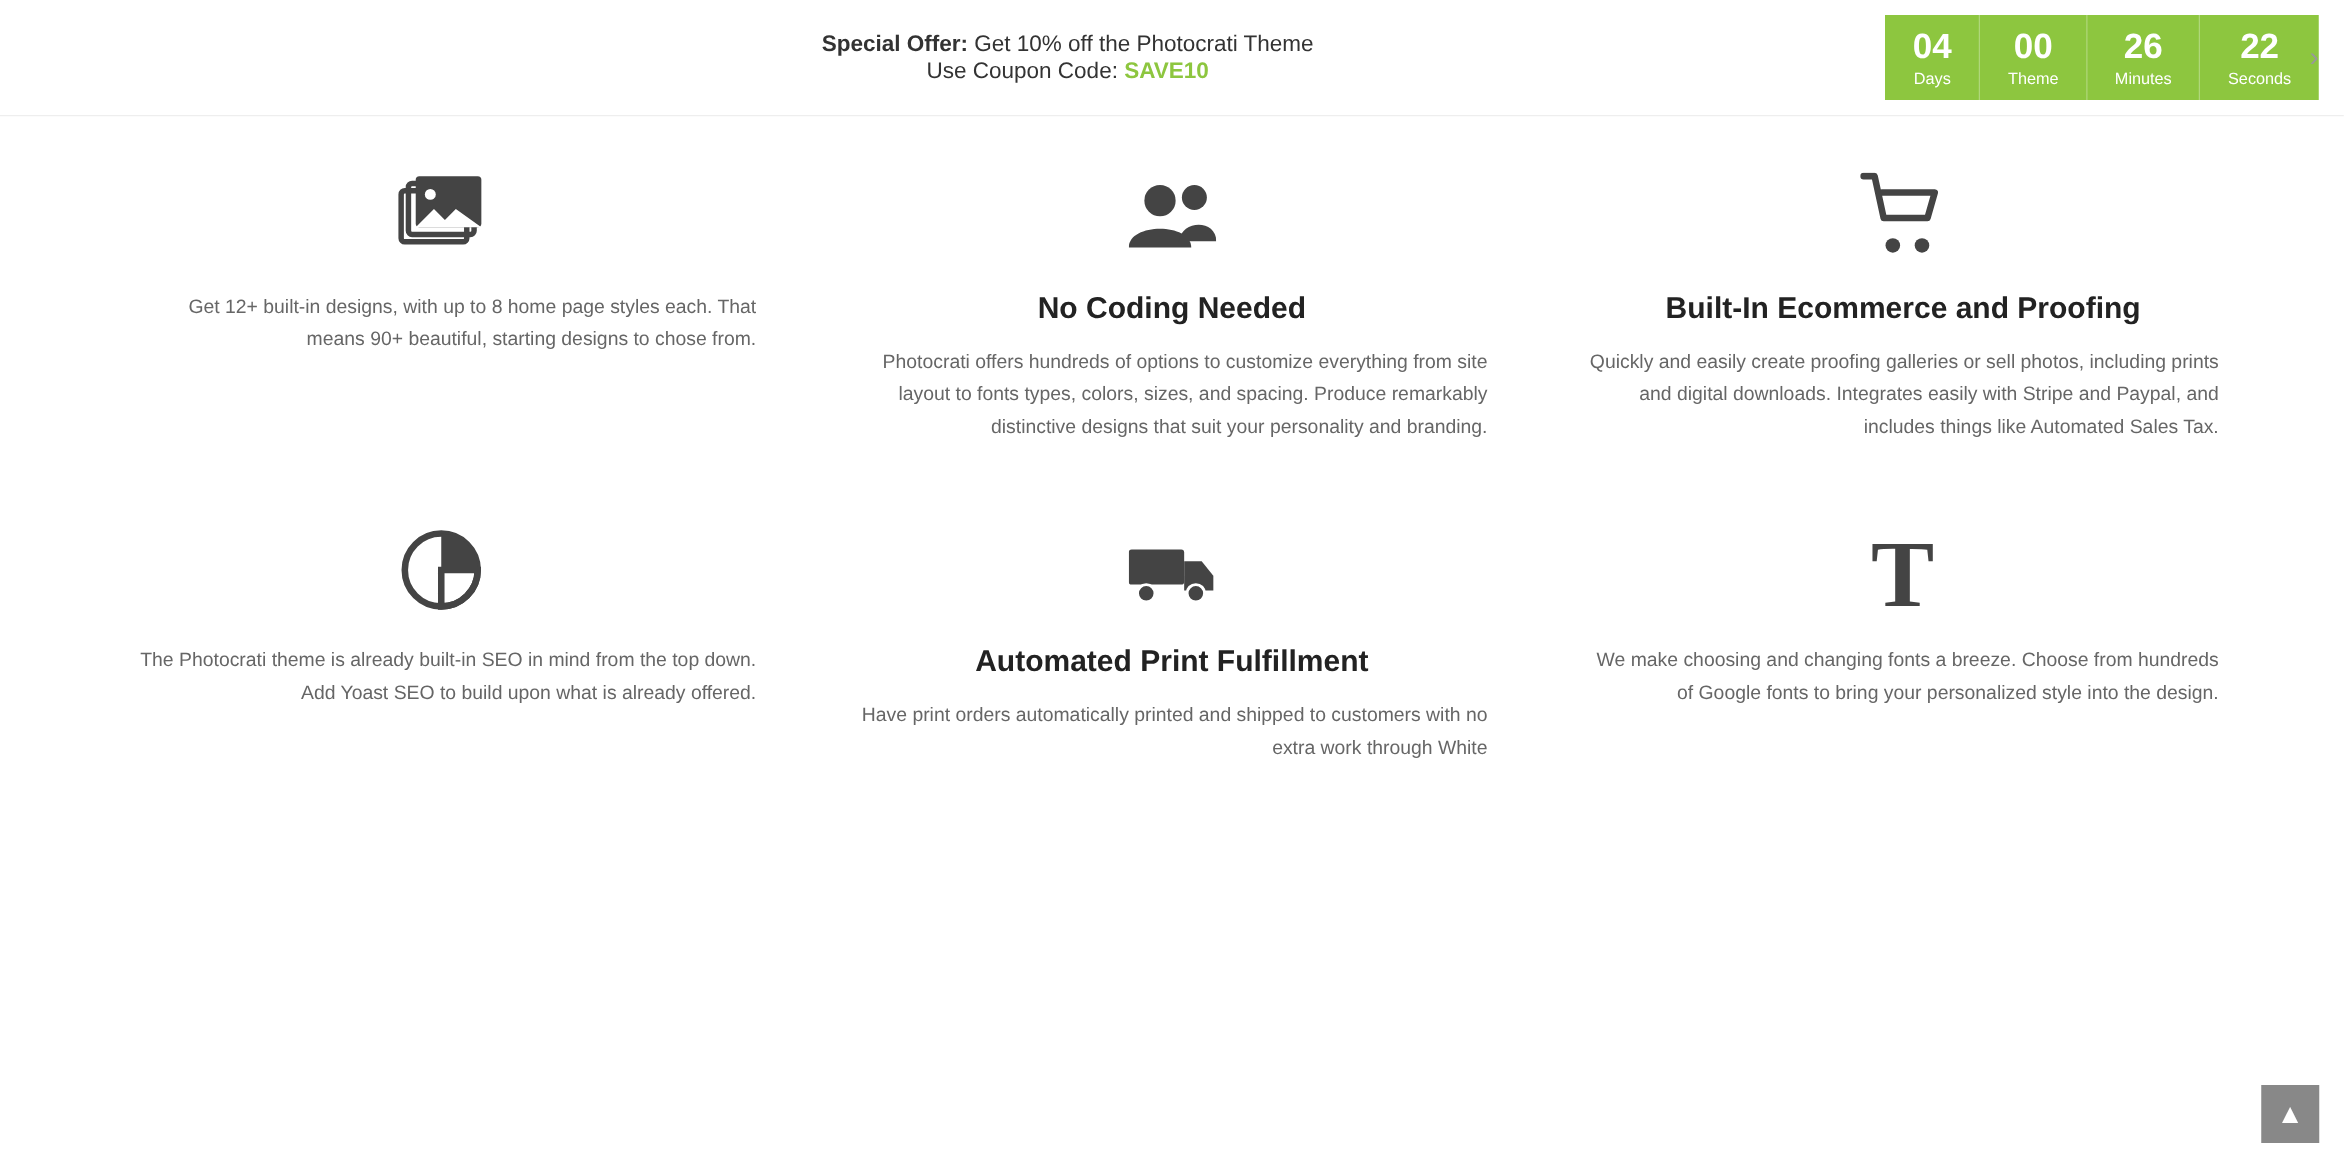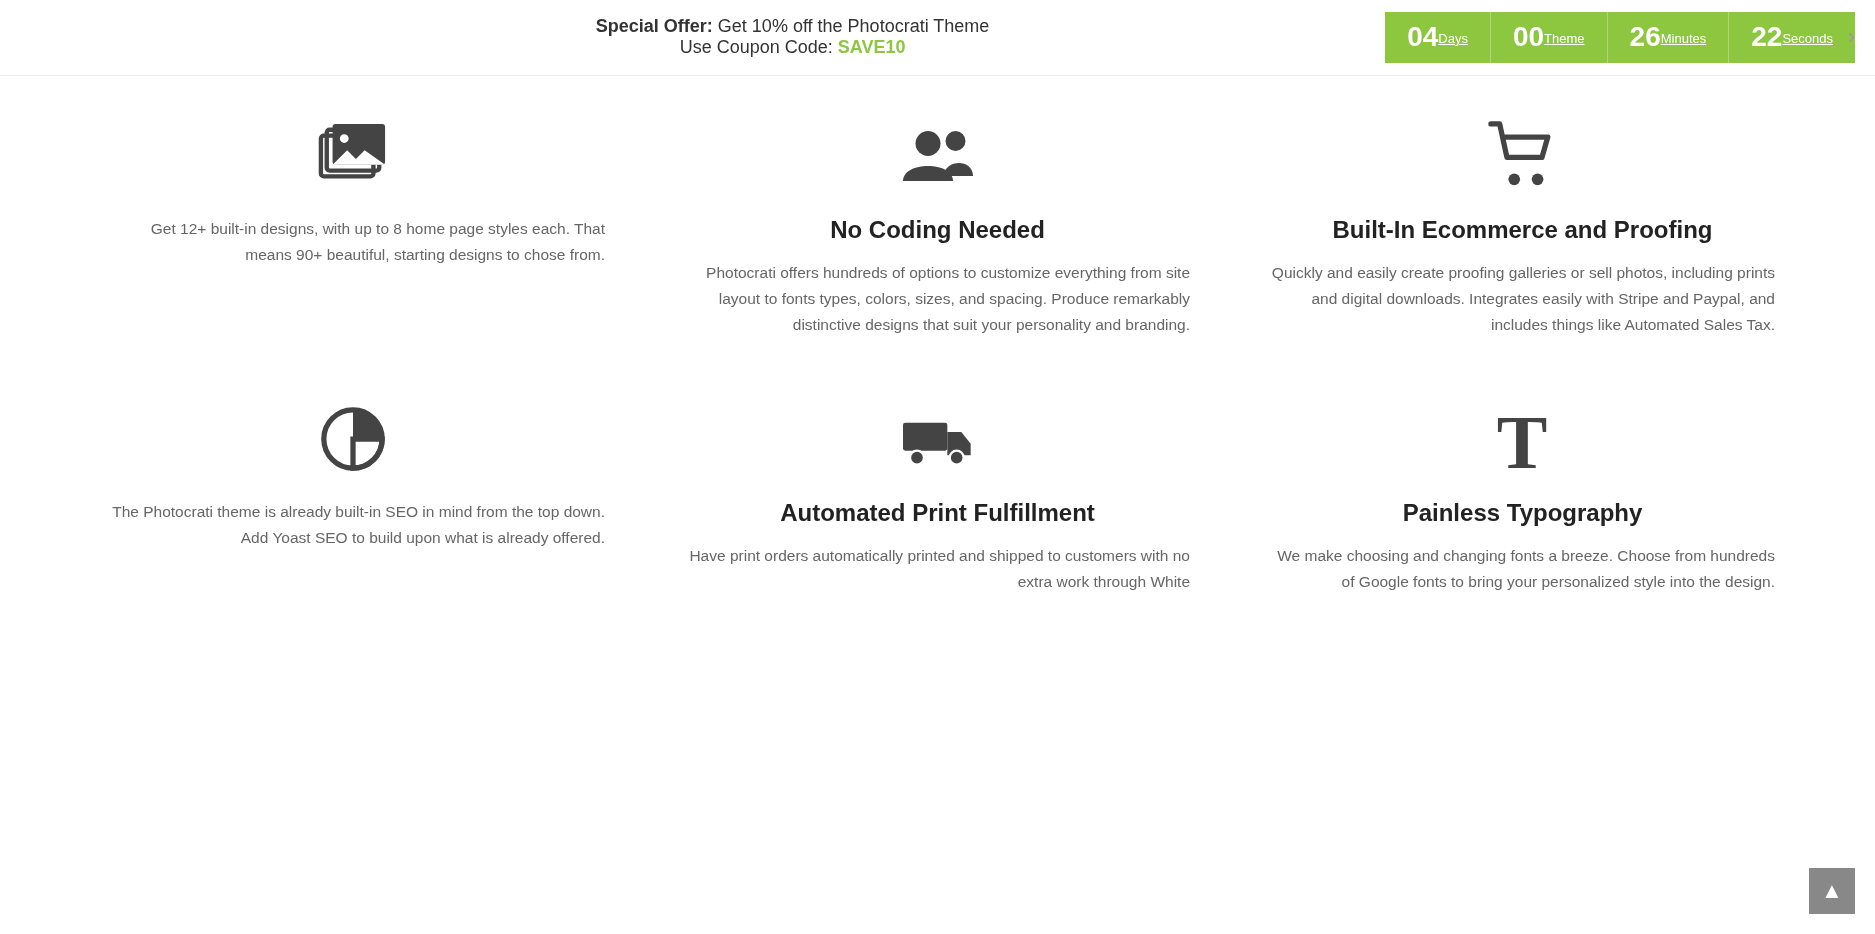--- a/index.html
+++ b/index.html
@@ -38,37 +38,36 @@
     }
     .countdown {
       display: flex;
       background: #8dc63f;
       color: #fff;
       font-weight: 700;
       margin-left: 20px;
     }
     .countdown-unit {
       display: flex;
-      flex-direction: row;
+      flex-direction: column;
       align-items: center;
       padding: 10px 22px;
       border-right: 1px solid rgba(255,255,255,0.3);
     }
     .countdown-unit:last-child {
       border-right: none;
     }
     .countdown-number {
       font-size: 28px;
       line-height: 1.1;
     }
     .countdown-label {
       font-size: 13px;
       font-weight: 400;
       margin-top: 2px;
-      text-decoration: underline;
     }
     .close-btn {
       position: absolute;
       right: 20px;
       top: 50%;
       transform: translateY(-50%);
       font-size: 22px;
       color: #999;
       cursor: pointer;
       background: none;
@@ -234,21 +233,20 @@
       <div class="feature-title">Automated Print Fulfillment</div>
       <div class="feature-desc">Have print orders automatically printed and shipped to customers with no extra work through White</div>
     </div>
 
     <div class="feature-item">
       <div class="feature-icon">
         <svg viewBox="0 0 24 24" xmlns="http://www.w3.org/2000/svg">
           <text x="3" y="22" font-size="26" font-family="serif" font-weight="900" fill="#444">T</text>
         </svg>
       </div>
-      <div class="feature-title">Painless Typography</div>
       <div class="feature-desc">We make choosing and changing fonts a breeze. Choose from hundreds of Google fonts to bring your personalized style into the design.</div>
     </div>
 
   </div>
 
 </div>
 
 <button class="scroll-btn">▲</button>
 
 </body></html>

